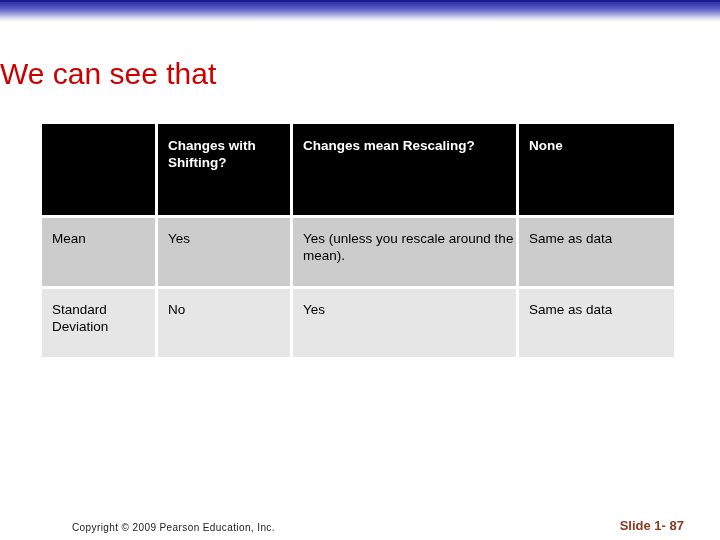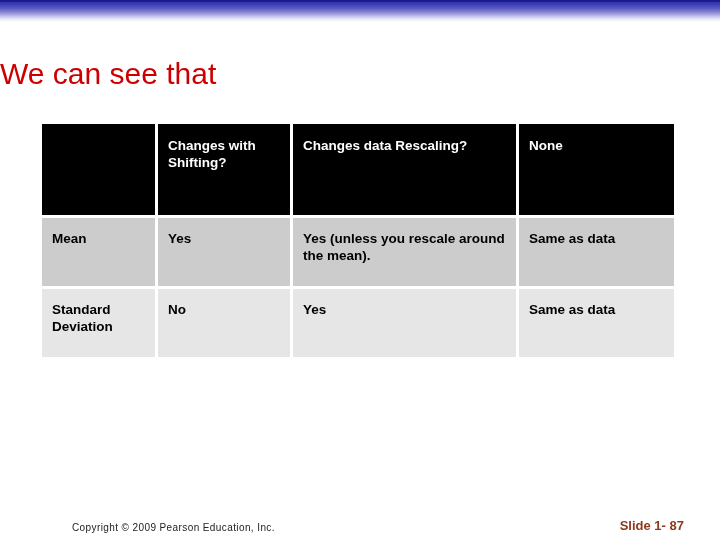--- a/index.html
+++ b/index.html
@@ -98,21 +98,20 @@
     background: #CCCCCC;
     height: 40px;
   }
   tr.row-light td {
     background: #E6E6E6;
     height: 40px;
     margin-left: 28px;
   }
   tr.row-tall td {
     height: 46px;
-    font-weight: bold;
   }
   
   #copyright {
     position: absolute;
     left: 72px;
     top: 522px;
     font-size: 10px;
     color: #222222;
     letter-spacing: 0.4px;
     white-space: nowrap;
@@ -143,21 +142,21 @@
       <colgroup>
         <col class="c0">
           <col class="c1">
           <col class="c2">
           <col class="c3">
       </colgroup>
       <tbody>
         <tr class="header-row">
           <td class="blank-head"></td>
           <td>Changes with Shifting?</td>
-          <td>Changes data Rescaling?</td>
+          <td>Changes mean Rescaling?</td>
           <td>None</td>
         </tr>
 
         <tr class="row-dark row-tall">
           <td>Mean</td>
           <td>Yes</td>
           <td>Yes (unless you rescale around the mean).</td>
           <td>Same as data</td>
         </tr>
 

